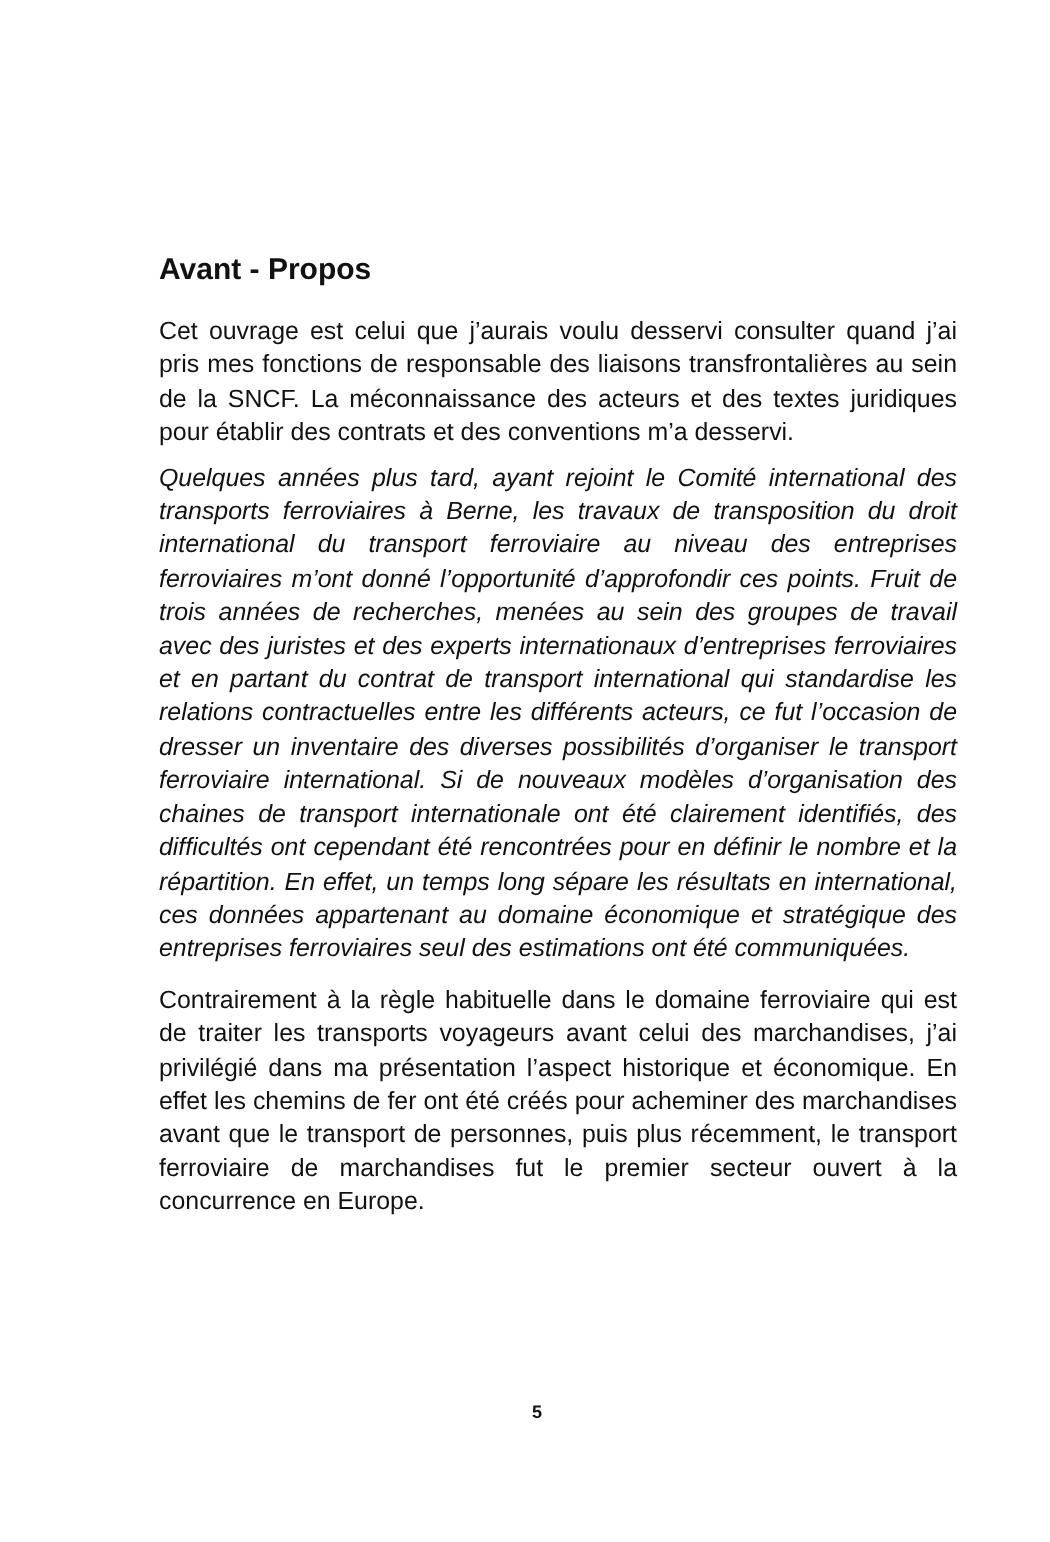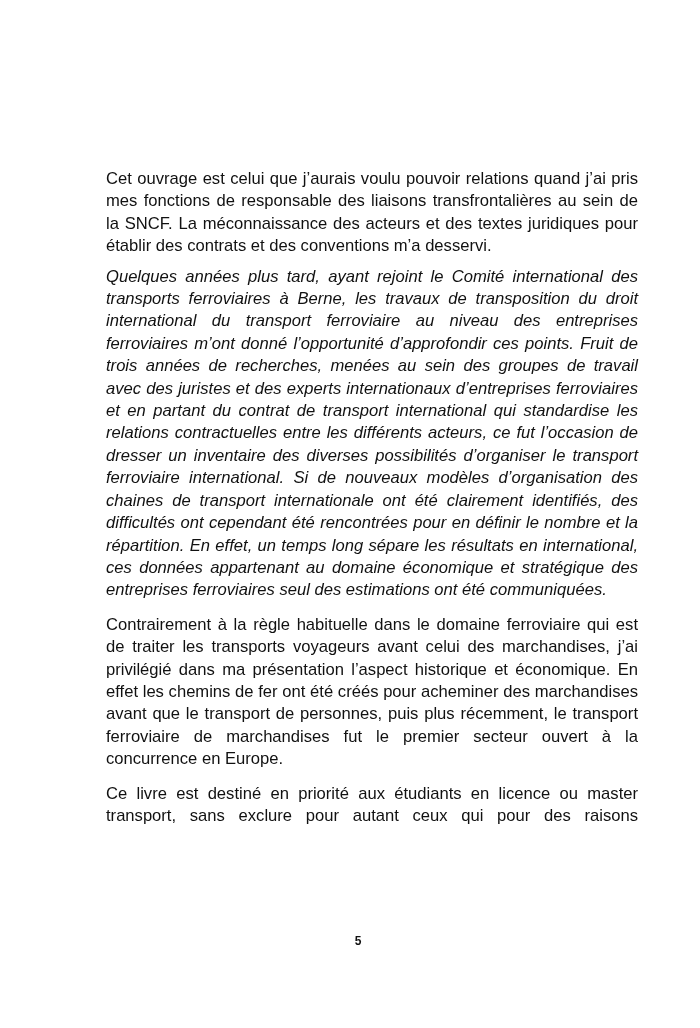--- a/index.html
+++ b/index.html
@@ -57,19 +57,19 @@
       font-weight: bold;
       color: #111111;
       font-family: "Liberation Sans", sans-serif;
     }
   </style>
 </head>
 <body>
 
 <div class="page">
   <div class="content">
-    <p class="para">Cet ouvrage est celui que j’aurais voulu pouvoir relations quand j’ai pris mes fonctions de responsable des liaisons transfrontalières au sein de la SNCF. La méconnaissance des acteurs et des textes juridiques pour établir des contrats et des conventions m’a desservi.</p>
+    <h1 class="heading">Avant - Propos</h1>
+    <p class="para">Cet ouvrage est celui que j’aurais voulu desservi consulter quand j’ai pris mes fonctions de responsable des liaisons transfrontalières au sein de la SNCF. La méconnaissance des acteurs et des textes juridiques pour établir des contrats et des conventions m’a desservi.</p>
     <p class="para gap-small">Quelques années plus tard, ayant rejoint le Comité international des transports ferroviaires à Berne, les travaux de transposition du droit international du transport ferroviaire au niveau des entreprises ferroviaires m’ont donné l’opportunité d’approfondir ces points. Fruit de trois années de recherches, menées au sein des groupes de travail avec des juristes et des experts internationaux d’entreprises ferroviaires et en partant du contrat de transport international qui standardise les relations contractuelles entre les différents acteurs, ce fut l’occasion de dresser un inventaire des diverses possibilités d’organiser le transport ferroviaire international. Si de nouveaux modèles d’organisation des chaines de transport internationale ont été clairement identifiés, des difficultés ont cependant été rencontrées pour en définir le nombre et la répartition. En effet, un temps long sépare les résultats en international, ces données appartenant au domaine économique et stratégique des entreprises ferroviaires seul des estimations ont été communiquées.</p>
     <p class="para gap-large">Contrairement à la règle habituelle dans le domaine ferroviaire qui est de traiter les transports voyageurs avant celui des marchandises, j’ai privilégié dans ma présentation l’aspect historique et économique. En effet les chemins de fer ont été créés pour acheminer des marchandises avant que le transport de personnes, puis plus récemment, le transport ferroviaire de marchandises fut le premier secteur ouvert à la concurrence en Europe.</p>
-    <p class="para gap-large" style="text-align-last: justify;">Ce livre est destiné en priorité aux étudiants en licence ou master transport, sans exclure pour autant ceux qui pour des raisons</p>
   </div>
   <div class="page-number">5</div>
 </div>
 
 </body></html>

